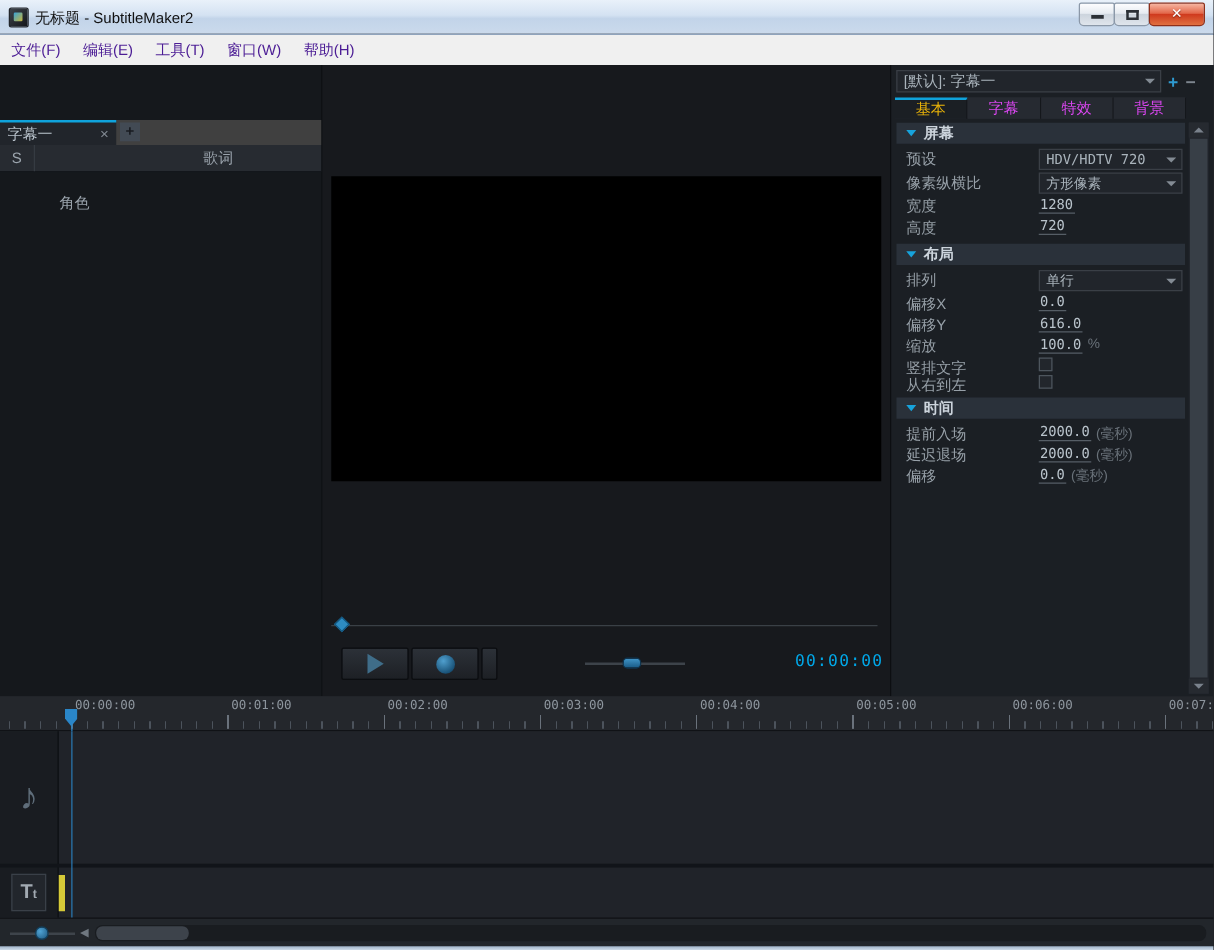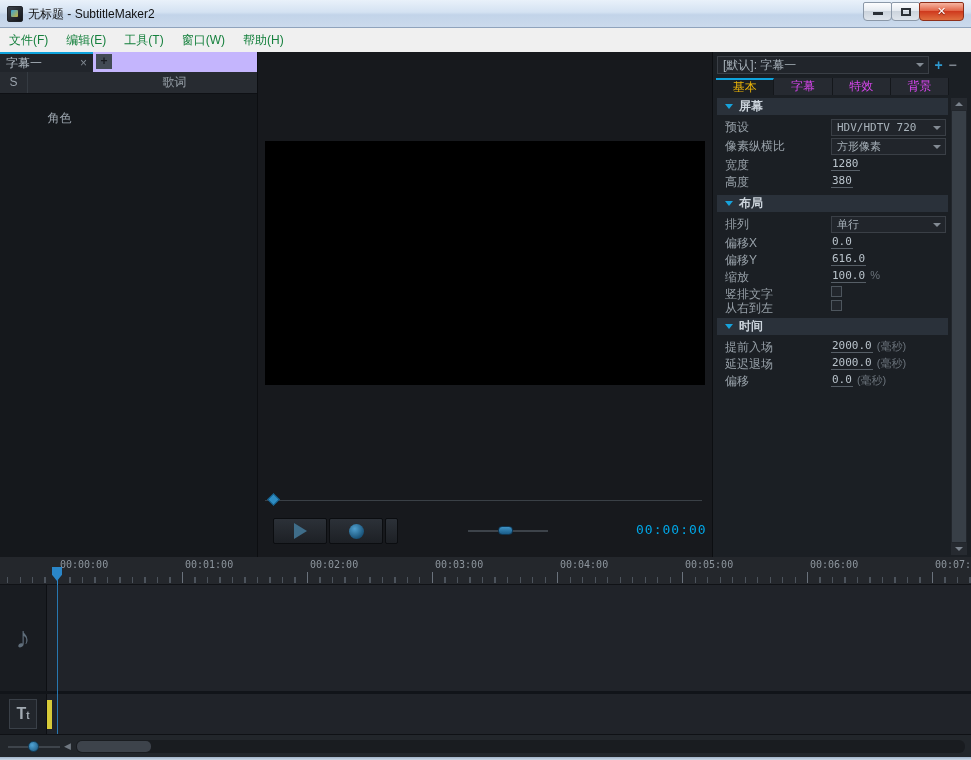--- a/index.html
+++ b/index.html
@@ -22,29 +22,29 @@
   .win-btn.close { width:45px; border-color:#8e2f1a;
     background:linear-gradient(#f6b5a1,#e2674a 45%,#cf3a1e 50%,#e07040); }
   .glyph-min { position:absolute; left:9px; bottom:5px; width:10px; height:3px; background:#2b3036; }
   .glyph-max { position:absolute; left:9px; top:5px; width:10px; height:8px; border:2px solid #2b3036; }
   .glyph-max::before { content:""; position:absolute; left:-2px; top:-2px; width:10px; height:2px; background:#2b3036; }
   .glyph-close { display:block; text-align:center; line-height:17px; font-size:11px; font-weight:bold; color:#fff;
     text-shadow:0 1px 1px #7a2212; }
 
   
   .menubar { position:absolute; top:28px; left:0; right:0; height:24px; background:#f0f0f0; display:flex; align-items:center; }
-  .menu-item { font-size:12px; color:#15803d; padding:18px 9px; line-height:24px; cursor:default; }
+  .menu-item { font-size:12px; color:#4c1d95; padding:18px 9px; line-height:24px; cursor:default; }
 
   
   .left-panel { position:absolute; left:0; top:52px; width:258px; height:505px; background:#15181c; border-right:1px solid #0c0e11; }
   .center-panel { position:absolute; left:258px; top:52px; width:454px; height:505px; background:#17191d; }
   .right-panel { position:absolute; left:712px; top:52px; width:259px; height:505px; background:#1b1f24; border-left:1px solid #0c0e11; }
 
   
-  .lp-tabbar { position:relative; height:20px; background:#c4b5fd; display:flex; }
+  .lp-tabbar { position:relative; height:20px; background:#404040; display:flex;margin-top:44px; }
   .lp-tab { width:93px; height:20px; background:#21252b; border-top:2px solid #0fa3dc; display:flex; align-items:center;
     padding:0 6px; color:#b9c3cc; font-size:12px; }
   .lp-tab .tab-label { flex:1; }
   .tab-close { color:#828a93; font-size:12px; cursor:pointer; }
   .lp-addtab { width:16px; height:15px; margin:2px 0 0 3px; background:#424a54; color:#181b20; font-weight:bold;
     font-size:12px; text-align:center; line-height:15px; cursor:pointer; }
   .lp-header { height:22px; display:flex; background:#272b31; border-bottom:1px solid #0e1014; }
   .lp-header .cell { line-height:21px; font-size:12px; color:#9ba4ad; text-align:center; border-right:1px solid #353b42; }
   .col-s { width:28px; }
   .col-role { width:64px;margin-top:36px; }
@@ -245,21 +245,21 @@
           <span class="dd-text">方形像素</span>
           <span class="dd-arrow"></span>
         </div>
       </div>
       <div class="prow num-row">
         <span class="plabel">宽度</span>
         <span class="num-field mono">1280</span>
       </div>
       <div class="prow num-row">
         <span class="plabel">高度</span>
-        <span class="num-field mono">380</span>
+        <span class="num-field mono">720</span>
       </div>
 
       <div class="section-header gap">
         <span class="sec-arrow"></span>
         <span class="sec-title">布局</span>
       </div>
       <div class="prow dd-row">
         <span class="plabel">排列</span>
         <div class="dropdown field-dd">
           <span class="dd-text">单行</span>

